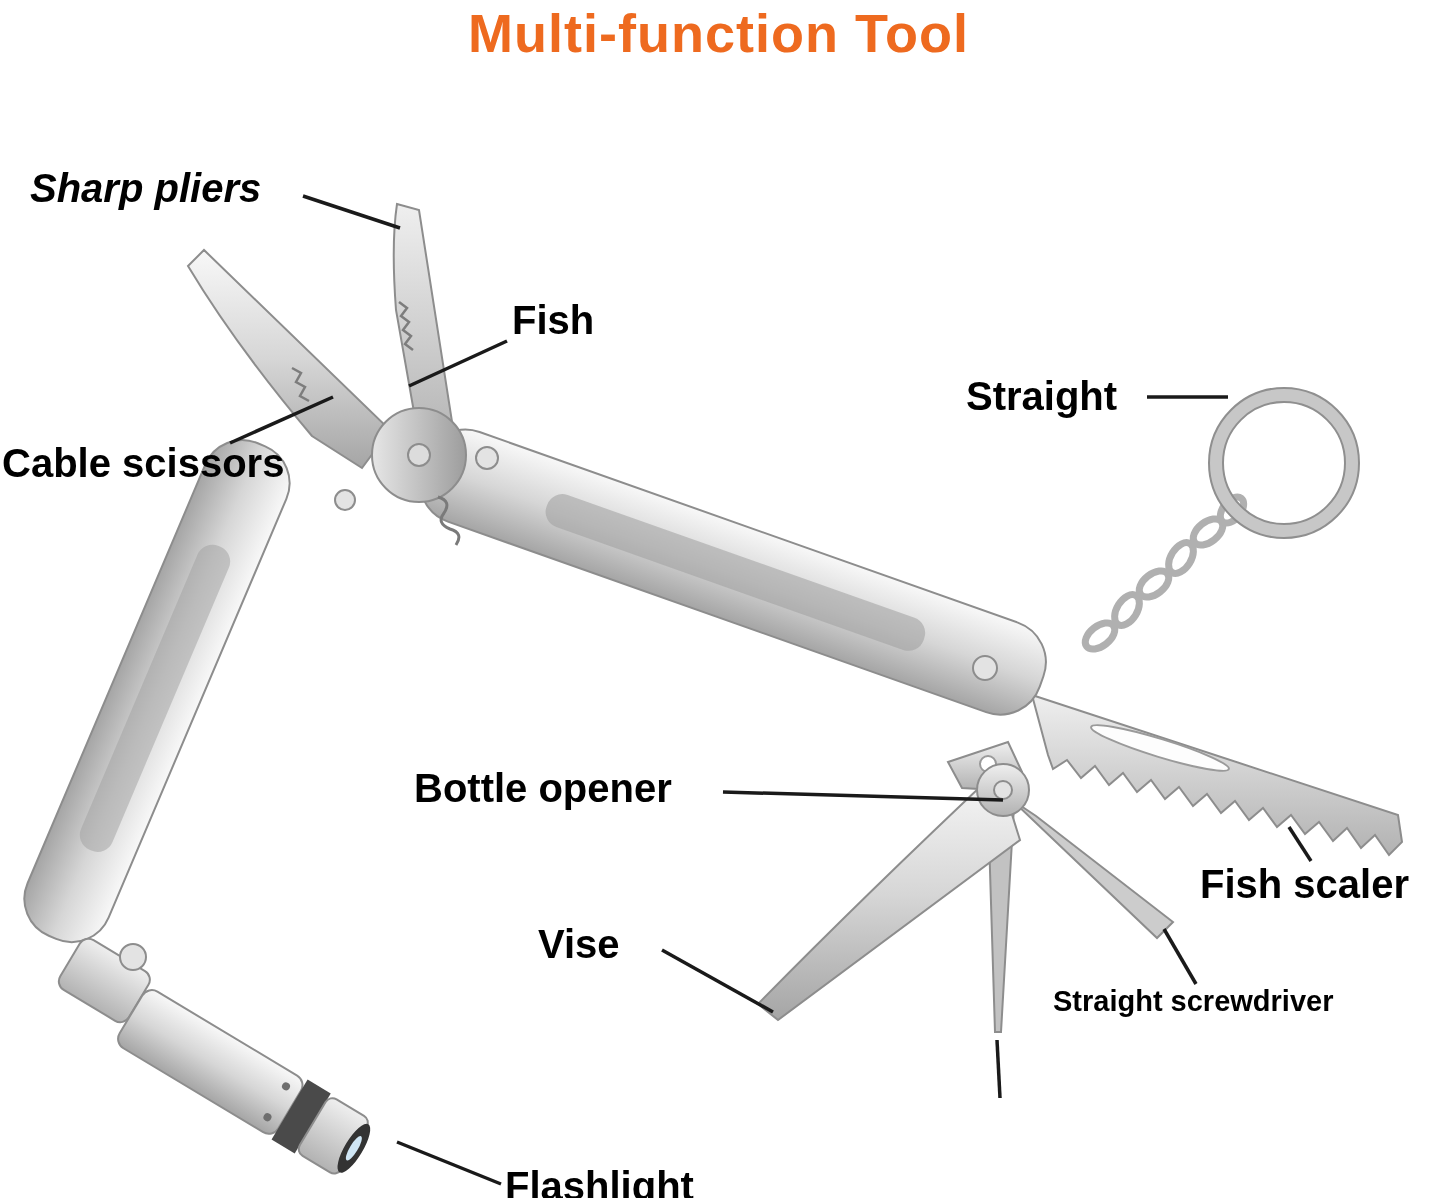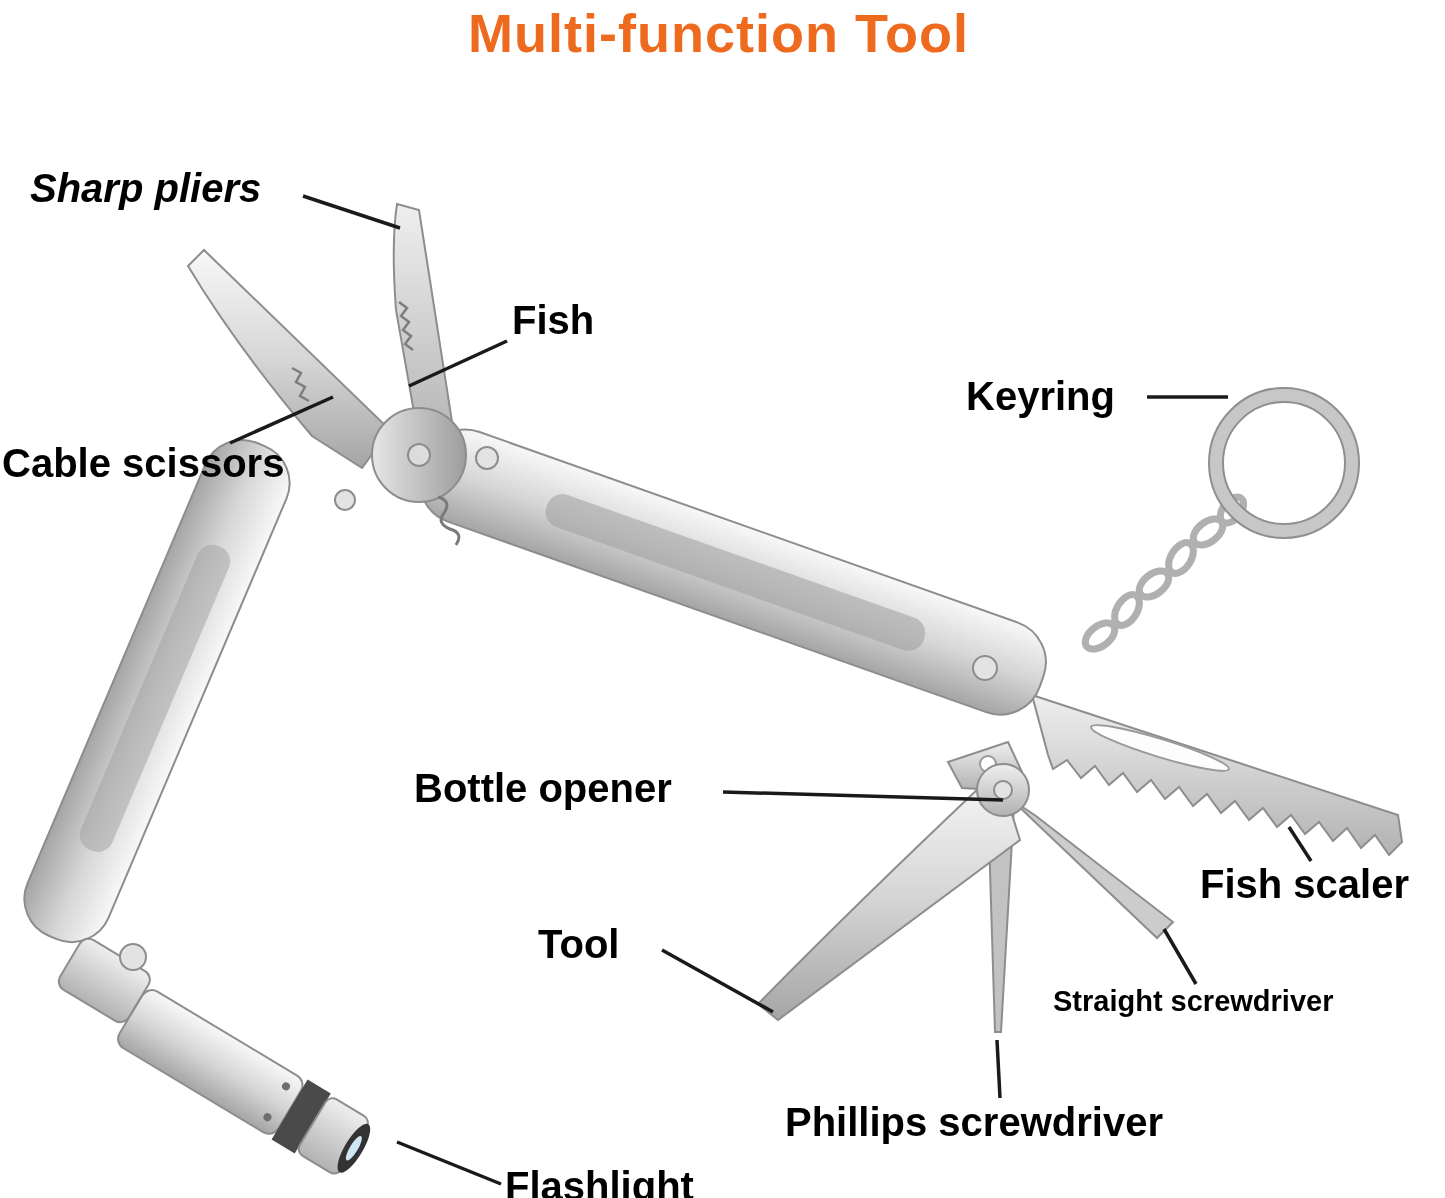--- a/index.html
+++ b/index.html
@@ -137,21 +137,20 @@
       <line x1="1000" y1="1098" x2="997" y2="1040"></line>
       <line x1="501" y1="1184" x2="397" y2="1142"></line>
     </g>
   </svg>
 
   <div class="title">Multi-function Tool</div>
 
   <div class="label" id="lb-sharp">Sharp pliers</div>
   <div class="label" id="lb-vise">Fish</div>
   <div class="label" id="lb-cable">Cable scissors</div>
-  <div class="label" id="lb-keyring">Keyring</div>
+  <div class="label" id="lb-keyring">Straight</div>
   <div class="label" id="lb-bottle">Bottle opener</div>
-  <div class="label" id="lb-knife">Tool</div>
+  <div class="label" id="lb-knife">Vise</div>
   <div class="label small" id="lb-straight">Straight screwdriver</div>
   <div class="label" id="lb-fish">Fish scaler</div>
-  <div class="label" id="lb-phillips">Phillips screwdriver</div>
   <div class="label" id="lb-flash">Flashlight</div>
 
 </div>
 
 </body></html>

